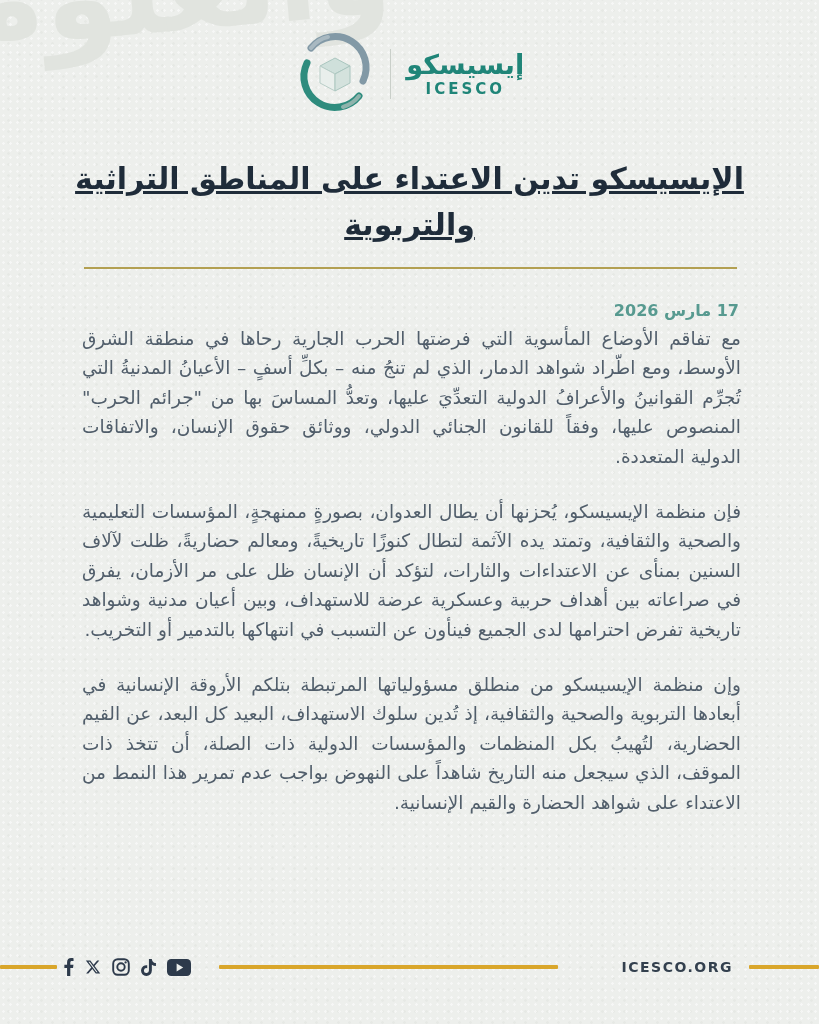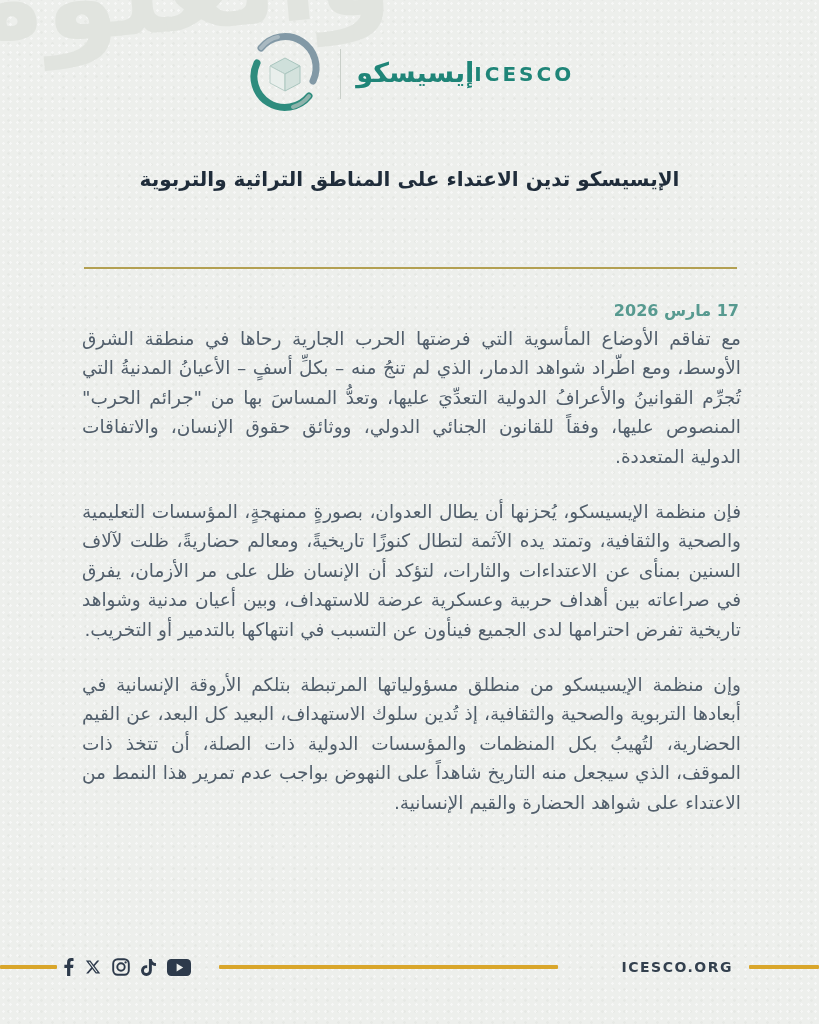--- a/index.html
+++ b/index.html
@@ -19,28 +19,28 @@
     font-size:118px;font-weight:bold;color:#e1e4df;
     direction:rtl;white-space:nowrap;transform:rotate(-5deg);
     user-select:none;pointer-events:none;letter-spacing:-4px;
   }
   
   .logo{
     position:absolute;top:30px;left:0;right:0;
     display:flex;justify-content:center;align-items:center;gap:15px;
   }
   .logo-sep{width:1.5px;height:50px;background:#c9cfc9;}
-  .logo-text{display:flex;flex-direction:row;align-items:center;line-height:1;}
+  .logo-text{display:flex;flex-direction:column;align-items:center;line-height:1;}
   .logo-ar{font-size:27px;font-weight:600;color:#1f8578;direction:rtl;margin-bottom:4px;}
-  .logo-en{font-size:20px;font-weight:bold;color:#1f8578;letter-spacing:3px;}
+  .logo-en{font-size:15px;font-weight:bold;color:#1f8578;letter-spacing:3px;}
   
   .headline{
     position:absolute;top:156px;left:40px;right:40px;
     direction:rtl;text-align:center;color:#1f2c3a;
-    font-size:20px;font-weight:bold;line-height:46px;
+    font-size:30px;font-weight:bold;line-height:46px;text-decoration:underline;
   }
   .gold-divider{
     position:absolute;top:267px;left:84px;right:82px;height:2px;
     background:#b3a052;
   }
   .date{
     position:absolute;top:301px;right:80px;
     direction:rtl;color:#579a90;font-size:16px;font-weight:bold;
   }
   

